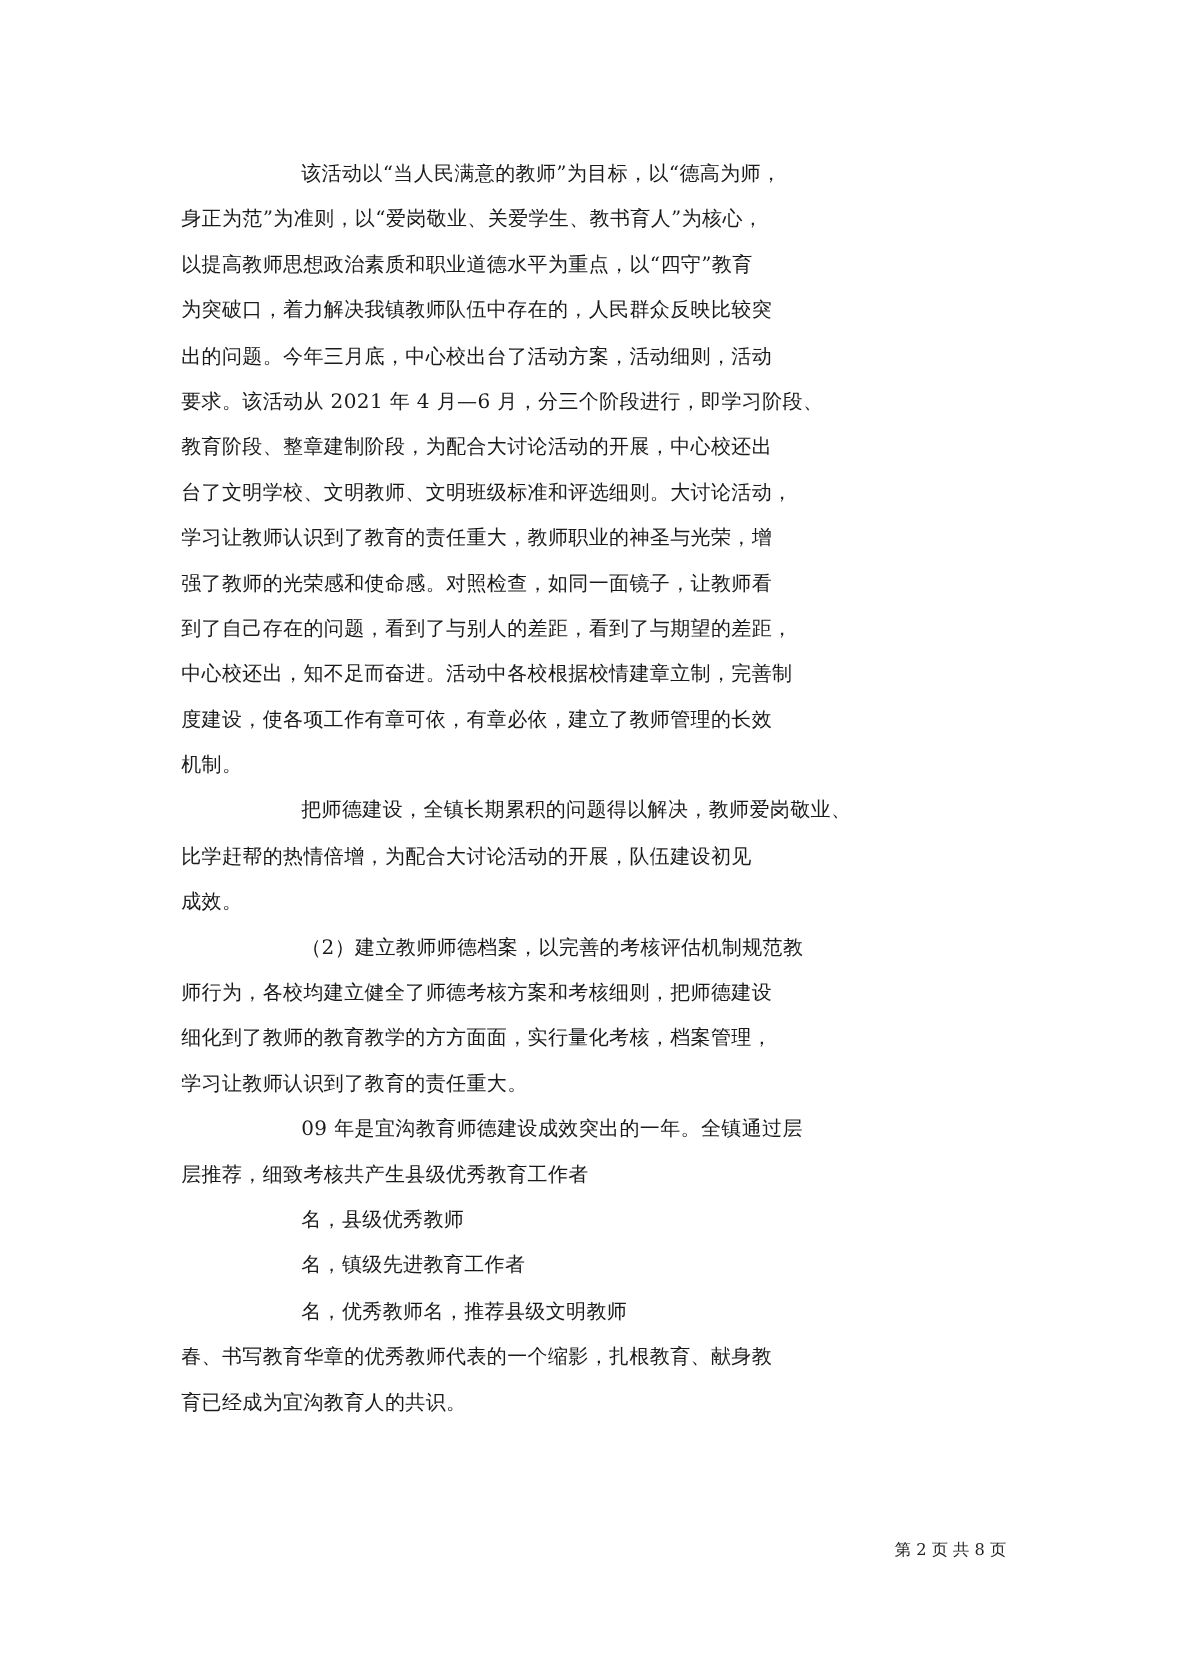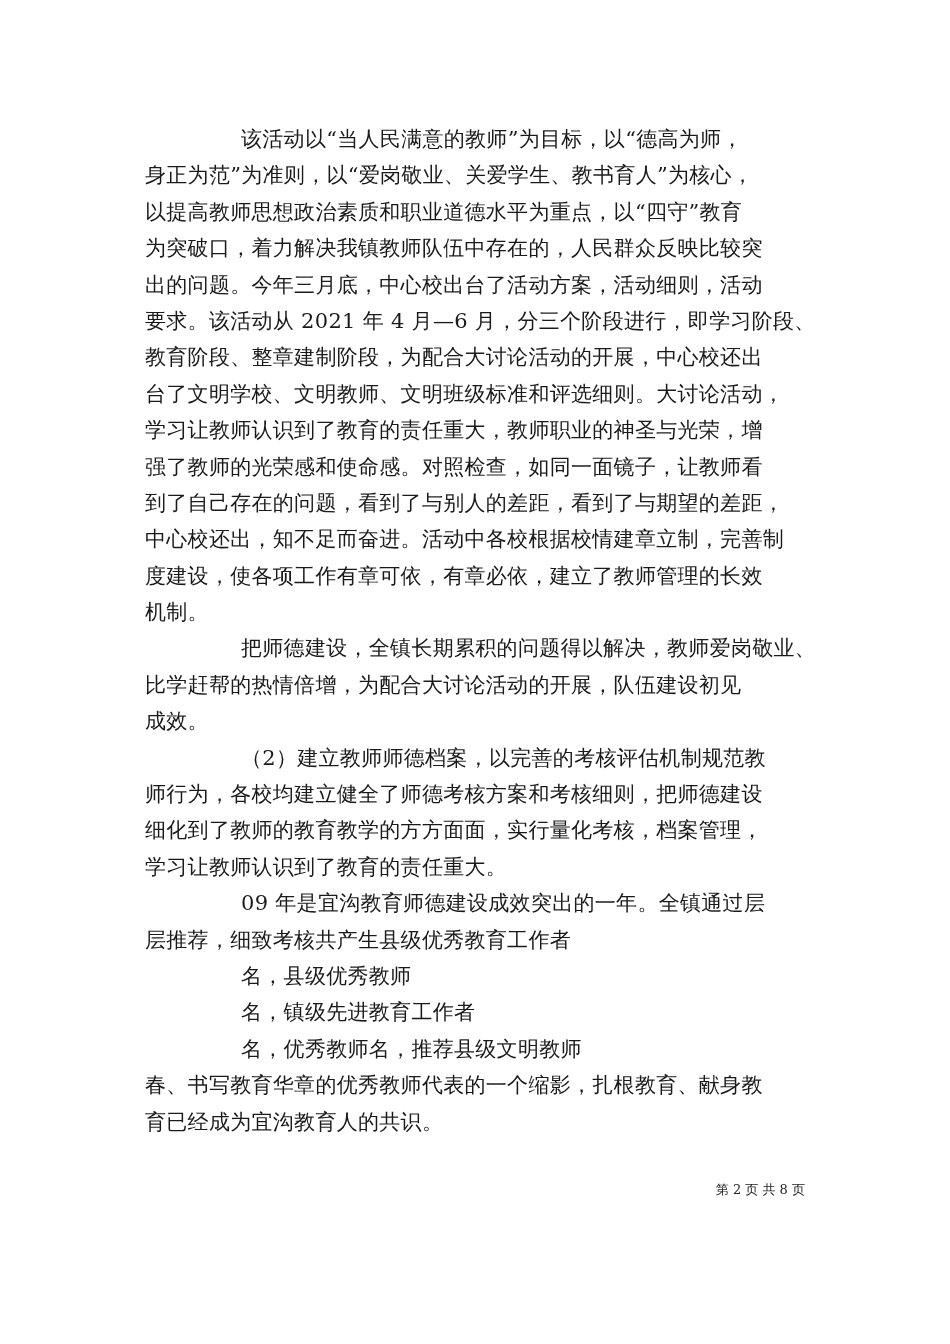--- a/index.html
+++ b/index.html
@@ -25,31 +25,31 @@
     }
     .body-text {
       position: absolute;
       left: 145px;
       top: 121px;
       width: 700px;
     }
     .line {
       height: 36.4px;
       line-height: 36.4px;
-      font-size: 21px;
+      font-size: 16px;
       white-space: nowrap;
       letter-spacing: 0.3px;
     }
     .indent {
       padding-left: 96px;
     }
     .footer {
       position: absolute;
       left: 0;
-      top: 1181px;
+      top: 1231px;
       width: 805px;
       text-align: right;
       font-size: 13px;
       color: #222;
       font-family: "DejaVu Serif", "Liberation Serif", serif;
     }
   </style>
 </head>
 <body>
 

